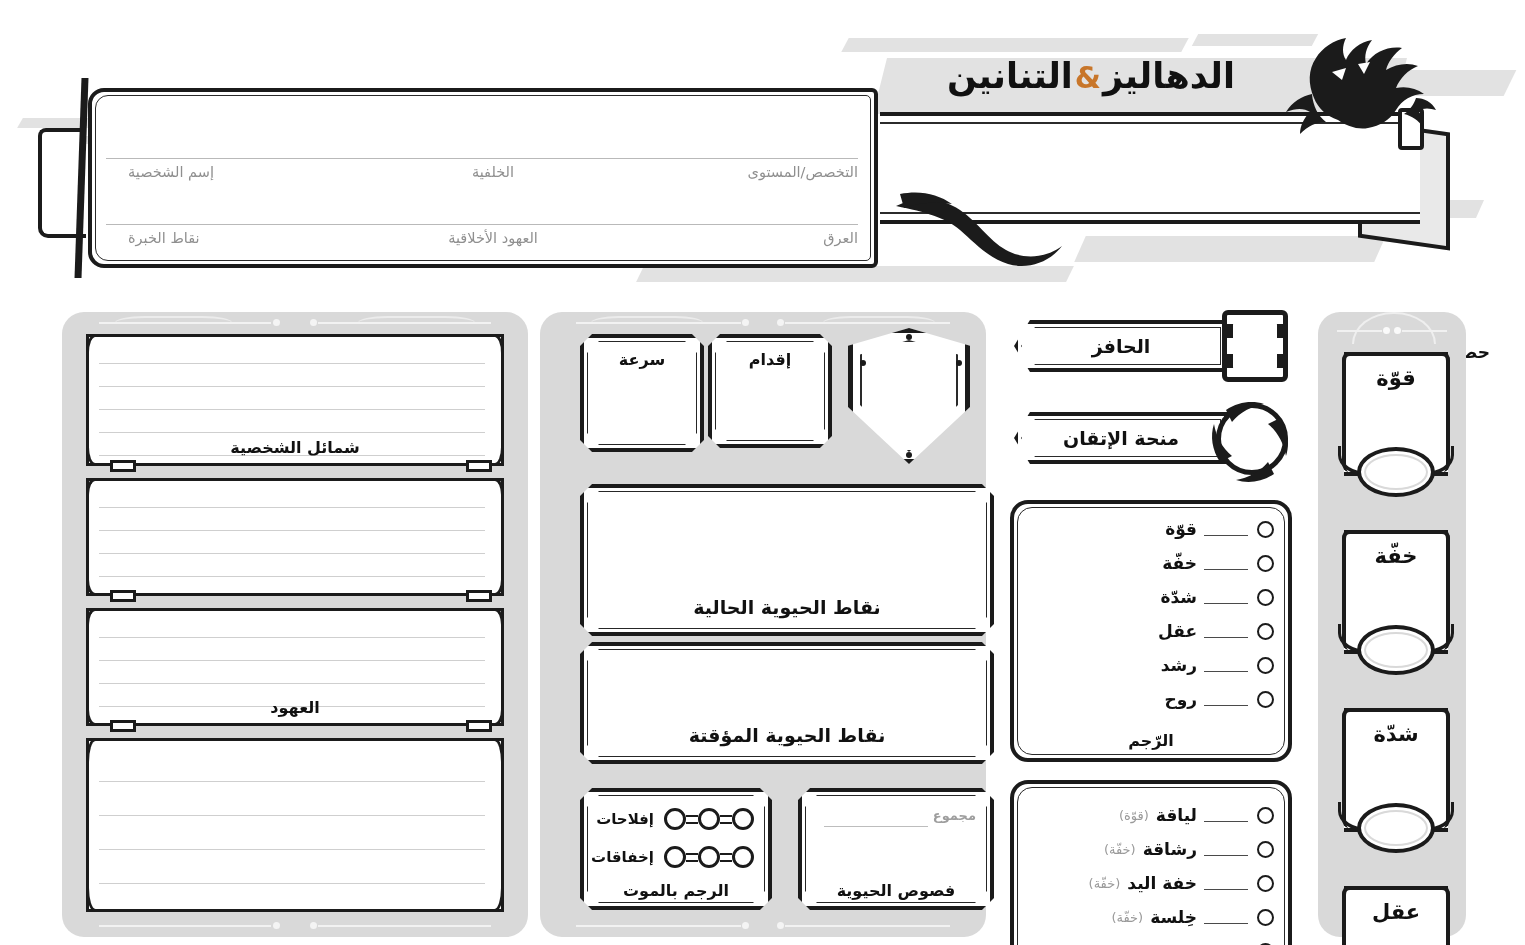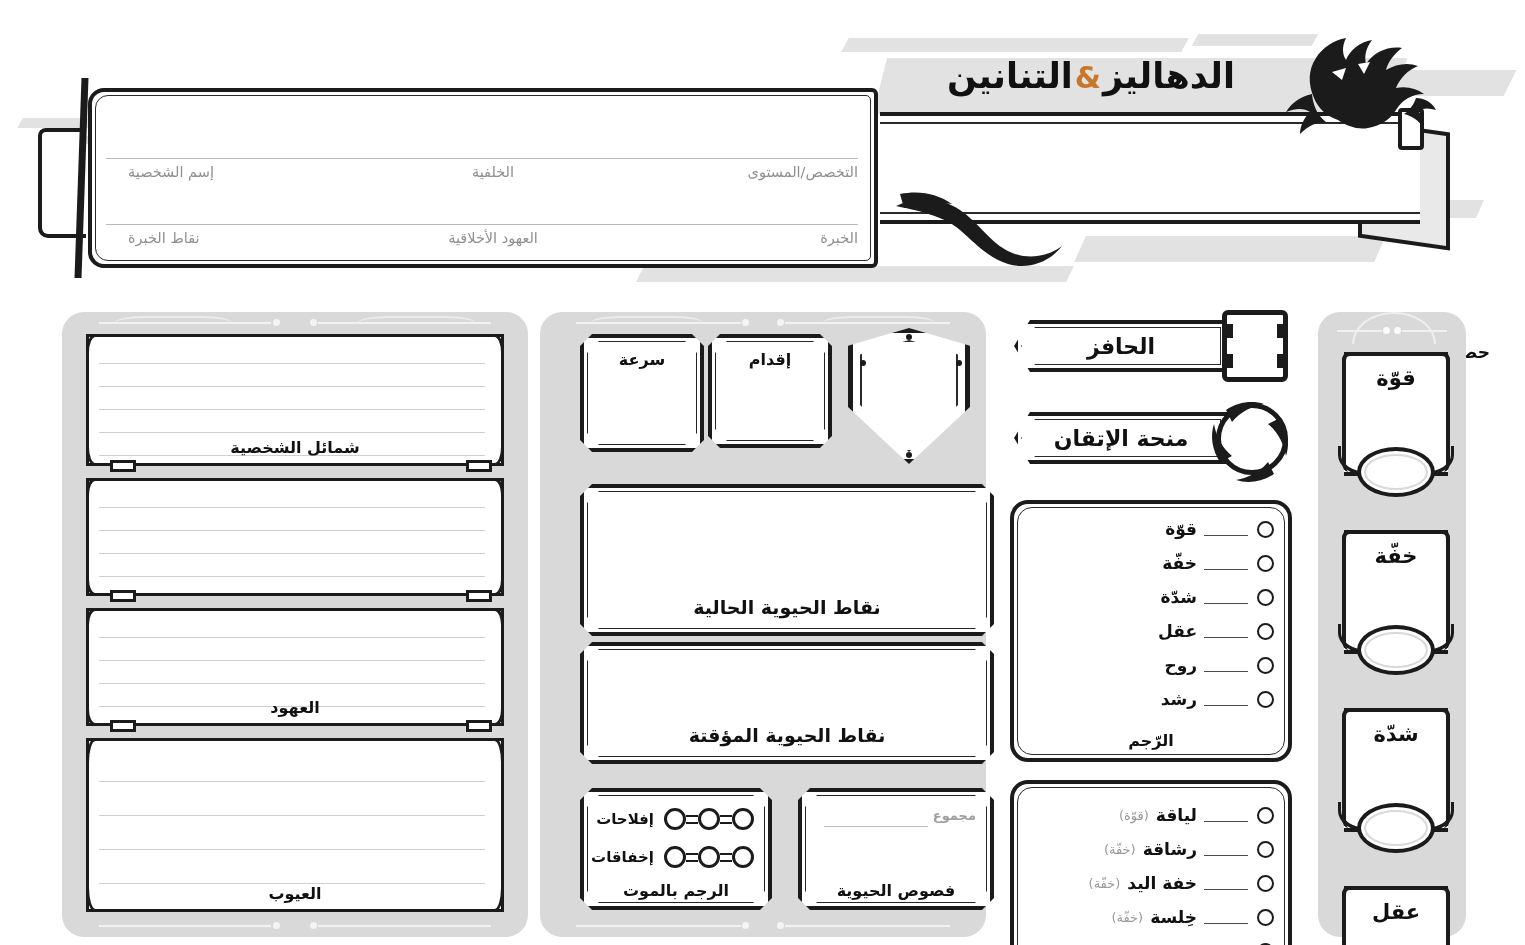--- a/index.html
+++ b/index.html
@@ -259,21 +259,21 @@
     clip-path: polygon(0 50%, 16px 0, 100% 0, 100% 100%, 16px 100%);
   }
   .tag-inner {
     position: absolute; inset: 3px;
     border: 1px solid #2a2a2a;
     clip-path: polygon(0 50%, 14px 0, 100% 0, 100% 100%, 14px 100%);
   }
   .tag-label {
     position: absolute; inset: 0;
     display: flex; align-items: center; justify-content: center;
-    font-size: 22px; font-weight: 700;
+    font-size: 19px; font-weight: 700;
   }
   .token-square {
     position: absolute;
     background: #ffffff;
     border: 5px solid #1b1b1b;
     box-sizing: border-box;
     border-radius: 6px;
   }
   .token-square::before {
     content:""; position:absolute; left:-5px; right:-5px; top: 14%; height: 14px;
@@ -451,21 +451,21 @@
     <div class="hdr-labels">
       <span class="c1">التخصص/المستوى</span>
       <span class="c2">الخلفية</span>
       <span class="c3">إسم الشخصية</span>
     </div>
   </div>
 
   <div class="hdr-row" style="top:224px;">
     <div class="hdr-rule"></div>
     <div class="hdr-labels">
-      <span class="c1">الخبرة</span>
+      <span class="c1">العرق</span>
       <span class="c2">العهود الأخلاقية</span>
       <span class="c3">نقاط الخبرة</span>
     </div>
   </div>
 
   <div class="abs" style="left:610px;top:132px;width:246px;height:26px;"></div>
   <div class="abs" style="left:360px;top:132px;width:246px;height:26px;"></div>
   <div class="abs" style="left:110px;top:132px;width:246px;height:26px;"></div>
   <div class="abs" style="left:610px;top:198px;width:246px;height:26px;"></div>
   <div class="abs" style="left:360px;top:198px;width:246px;height:26px;"></div>
@@ -525,21 +525,20 @@
 <div class="scallop-pin" style="left:110px;top:720px;"></div>
 <div class="scallop-pin" style="left:466px;top:720px;"></div>
 
 <div class="scallop" style="left:86px;top:738px;width:418px;height:174px;">
   <div class="lines">
     <div class="l" style="top:40px;"></div>
     <div class="l" style="top:74px;"></div>
     <div class="l" style="top:108px;"></div>
     <div class="l" style="top:142px;"></div>
   </div>
-  <div class="fbox-title">العيوب</div>
 </div>
 
 <div class="panel" style="left:540px;top:312px;width:446px;height:625px;">
   <div class="panel-orn" style="top:4px;">
     <div class="swoop l"></div>
       <div class="swoop r"></div>
     <div class="ln a"></div>
       <div class="ln b"></div>
     <div class="dot a"></div>
       <div class="dot b"></div>
@@ -649,26 +648,26 @@
       <div class="nm">شدّة</div>
     </div>
     <div class="srow">
       <div class="bubble"></div>
       <div class="blank"></div>
       <div class="nm">عقل</div>
     </div>
     <div class="srow">
       <div class="bubble"></div>
       <div class="blank"></div>
+      <div class="nm">رشد</div>
+    </div>
+    <div class="srow">
+      <div class="bubble"></div>
+      <div class="blank"></div>
       <div class="nm">روح</div>
-    </div>
-    <div class="srow">
-      <div class="bubble"></div>
-      <div class="blank"></div>
-      <div class="nm">رشد</div>
     </div>
   </div>
   <div class="statbox-title">الرّجم</div>
 </div>
 
 <div class="statbox" style="left:1010px;top:780px;width:282px;height:330px;">
   <div class="slist" style="top:14px;">
     <div class="srow">
       <div class="bubble"></div>
       <div class="blank"></div>

